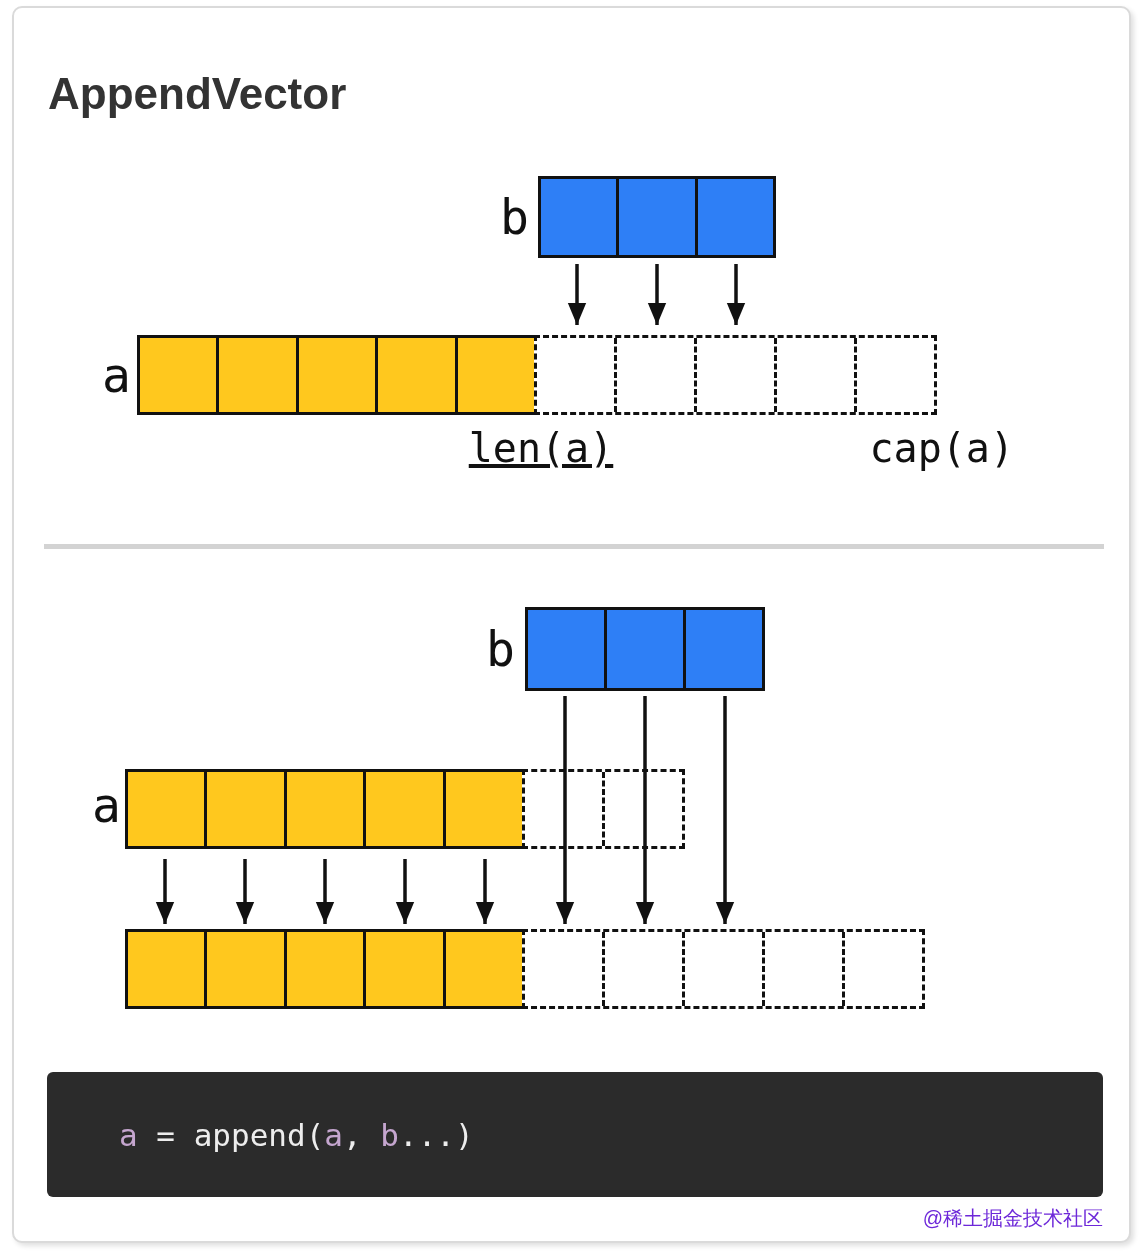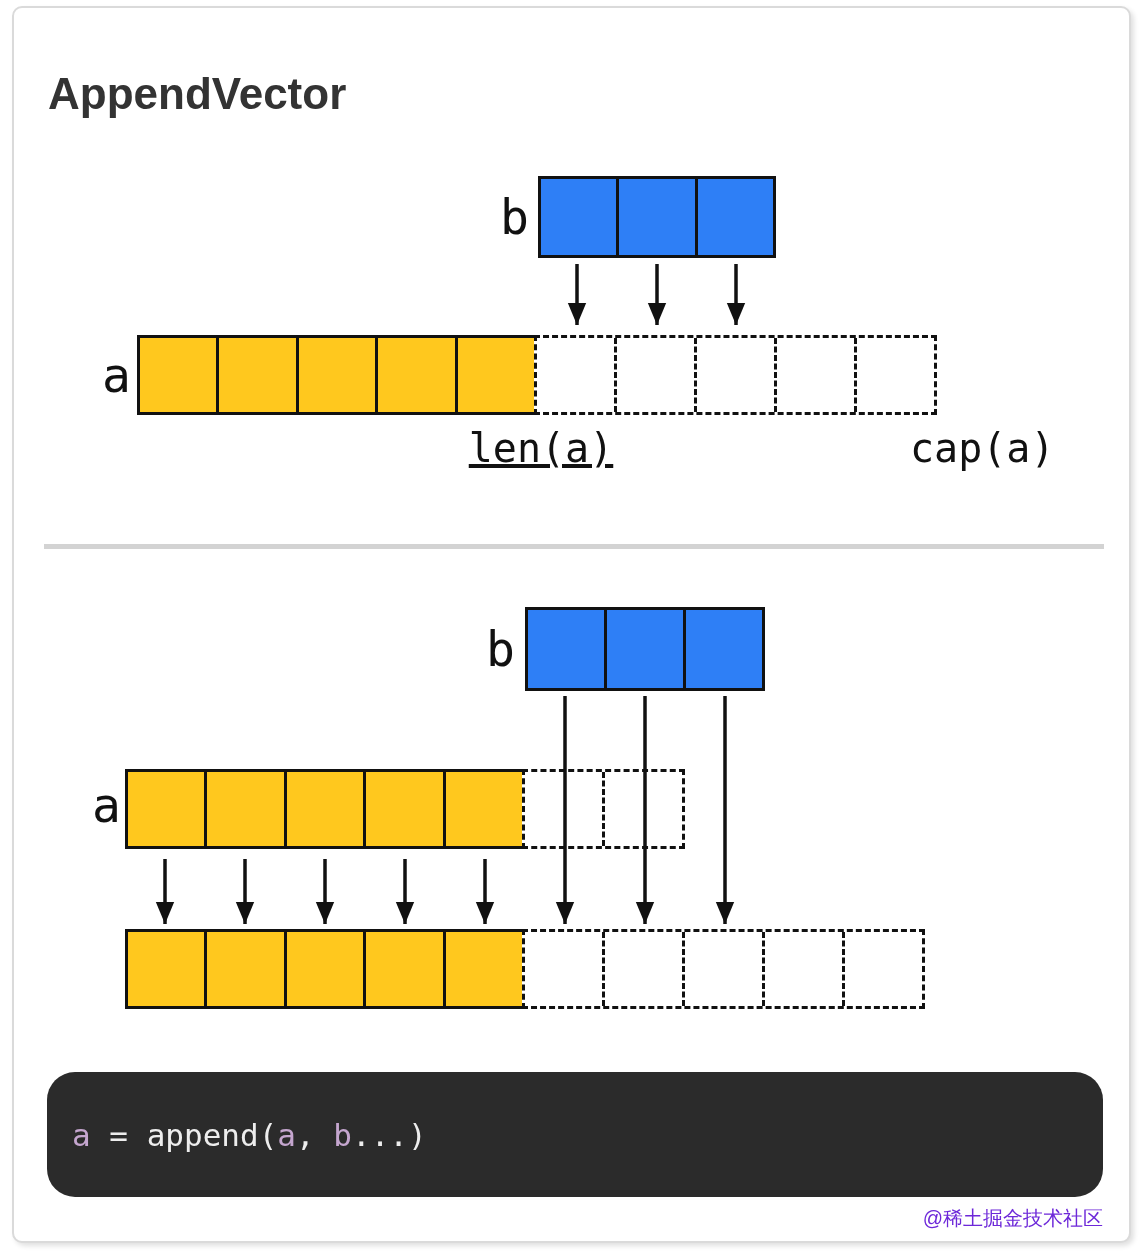--- a/index.html
+++ b/index.html
@@ -31,29 +31,29 @@
   .b-r-solid{left:111px;top:921px;width:400px;height:80px;}
   .b-r-dashed{left:508px;top:921px;width:403px;height:80px;}
 
   
   .lbl{position:absolute;font-family:"DejaVu Sans Mono",monospace;color:#111111;line-height:1;}
   .t-b-lbl{left:486px;top:185px;font-size:48px;}
   .t-a-lbl{left:88px;top:343px;font-size:48px;}
   .b-b-lbl{left:472px;top:617px;font-size:48px;}
   .b-a-lbl{left:78px;top:773px;font-size:48px;}
   .len-lbl{left:452px;top:420px;width:150px;text-align:center;font-size:40px;text-decoration:underline;}
-  .cap-lbl{left:896px;top:420px;width:150px;text-align:left;font-size:40px;}
+  .cap-lbl{left:850px;top:420px;width:150px;text-align:right;font-size:40px;}
 
   .divider{position:absolute;left:30px;top:536px;width:1060px;height:5px;background:#d3d3d3;}
 
   .arrows{position:absolute;left:0;top:0;width:1119px;height:1237px;pointer-events:none;}
 
   
   .code{position:absolute;left:33px;top:1064px;width:1056px;height:125px;background:#2b2b2b;
-        border-radius:28px;display:flex;align-items:center;padding-left:25px;box-sizing:border-box;}
+        border-radius:6px;display:flex;align-items:center;padding-left:72px;box-sizing:border-box;}
   .code-line{font-family:"DejaVu Sans Mono",monospace;font-size:31px;color:#ededed;white-space:pre;}
   .tok-variable{color:#c5a6cf;}
   .tok-plain{color:#ededed;}
 
   .watermark{position:absolute;right:26px;top:1198px;font-size:20px;color:#6d28d9;line-height:1.2;}
 </style>
 </head>
 <body>
 
 <div id="canvas">

